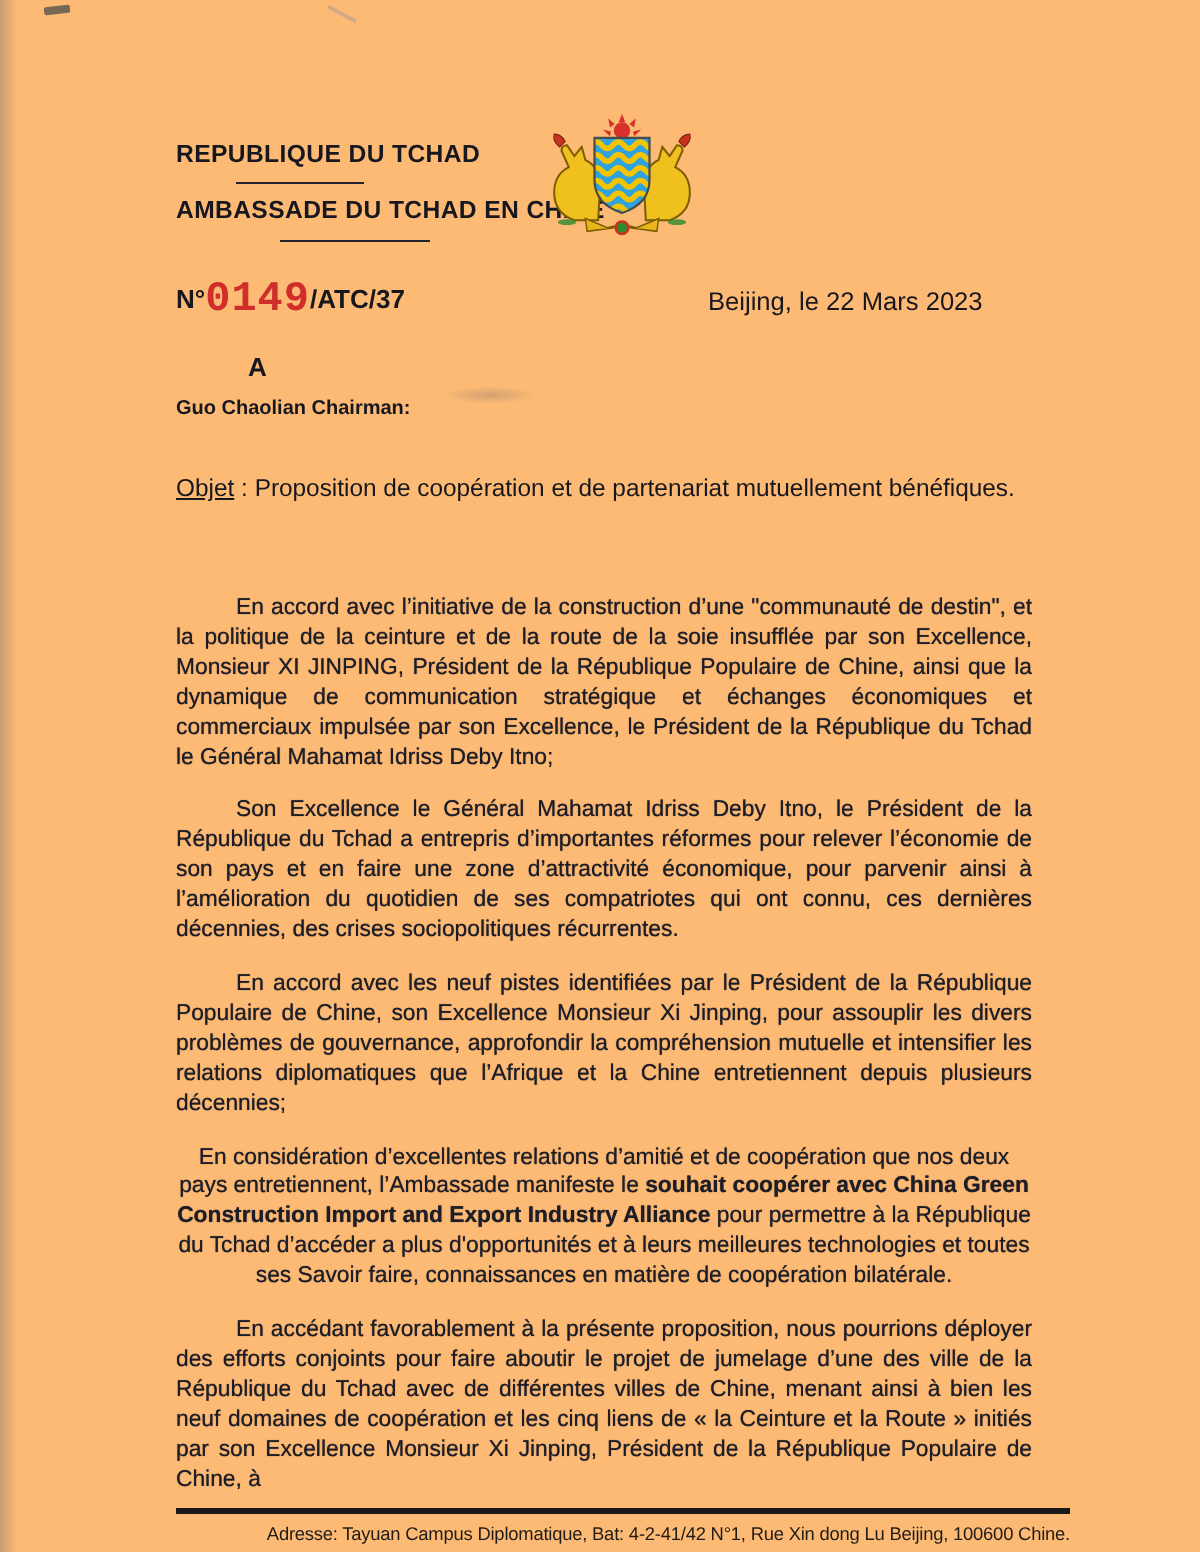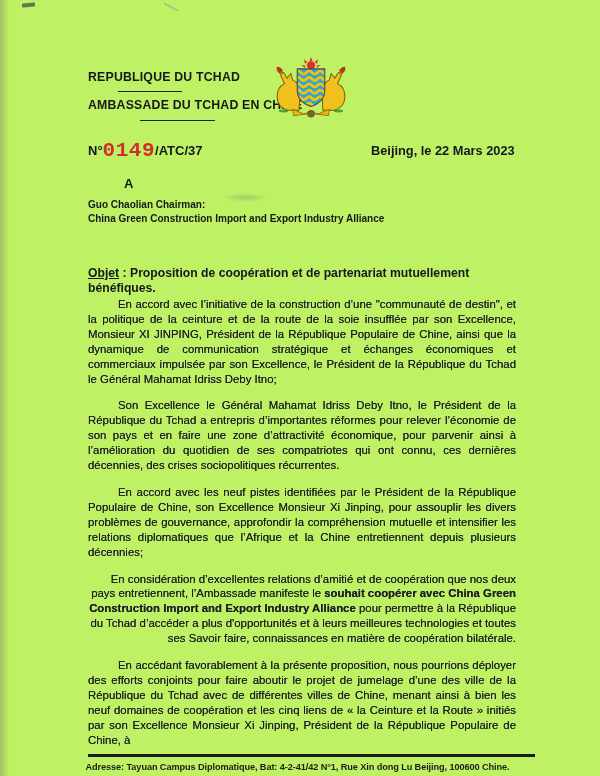--- a/index.html
+++ b/index.html
@@ -1,19 +1,19 @@
 <!DOCTYPE html>
 <html><head>
 <meta charset="utf-8">
 <style>
   html, body { margin:0; padding:0; background:#ffffff; }
   .page {
     position:relative;
     width:600px; height:776px;
-    background:#bef264;
+    background:#fdba74;
     overflow:hidden;
     font-family:"Liberation Sans", sans-serif;
     color:#1d1d27;
   }
   
   .page::before {
     content:""; position:absolute; left:0; top:0; bottom:0; width:9px;
     background:linear-gradient(90deg, rgba(110,110,108,.38), rgba(110,110,108,0));
     pointer-events:none;
   }
@@ -40,43 +40,43 @@
   .rule3 { width:55px; height:0; border-top:1.6px solid #23232b; margin:9px 0 0 26px; }
   .emblem { position:absolute; left:267px; top:57px; }
 
   
   .ref-line { position:absolute; left:88px; top:139px; font-weight:bold; font-size:13px; color:#17171f; }
   .ref-number {
     font-family:Liberation Mono, monospace;
     font-size:21px; font-weight:bold; color:#cf2e2b;
     letter-spacing:.5px; vertical-align:-1px;
   }
-  .date-line { position:absolute; left:371px; top:143px; font-weight:bold; font-size:12.8px; color:#17171f; }
+  .date-line { position:absolute; left:354px; top:143px; font-weight:normal; font-size:12.8px; color:#17171f; }
 
   
   .salutation { position:absolute; left:124px; top:176px; font-weight:bold; font-size:13px; color:#17171f; }
   .addressee { position:absolute; left:88px; top:198px; font-weight:bold; font-size:10px; line-height:13.8px; color:#17171f; }
 
   
-  .subject { position:absolute; left:88px; top:237px; width:432px; font-weight:bold; font-size:12.2px; line-height:15px; color:#17171f;margin-top:29px; }
+  .subject { position:absolute; left:88px; top:237px; width:432px; font-weight:normal; font-size:12.2px; line-height:15px; color:#17171f; }
   .subject .u { text-decoration:underline; }
 
   
   .body { position:absolute; left:88px; top:297px; width:428px;
           font-size:11.4px; line-height:14.9px; color:#1d1d27;
           text-shadow:0 0 .45px rgba(29,29,39,.85); }
   .body p { margin:0 0 12px 0; text-align:justify; text-indent:30px; }
-  .body p.no-indent { text-indent:0; text-align:right; }
+  .body p.no-indent { text-indent:0; text-align:center; }
   .body b { font-weight:bold; }
 
   
   .footer-rule { position:absolute; left:88px; top:754px; width:447px; height:2.6px; background:#191919; }
-  .footer-address { position:absolute; left:74px; top:762px; width:447px;
-                    font-weight:bold; font-size:9.2px; letter-spacing:-.1px;
-                    white-space:nowrap; text-align:center; color:#201c18; }
+  .footer-address { position:absolute; left:88px; top:762px; width:447px;
+                    font-weight:normal; font-size:9.2px; letter-spacing:-.1px;
+                    white-space:nowrap; text-align:right; color:#201c18; }
 </style>
 </head>
 <body>
 
 <div class="page">
 
   <div class="staple"></div>
   <div class="crease"></div>
   <div class="smudge"></div>
 
@@ -132,21 +132,20 @@
 
 
   <div class="ref-line">
     <span>N°</span><span class="ref-number">0149</span><span>/ATC/37</span>
   </div>
   <div class="date-line">Beijing, le 22 Mars 2023</div>
 
   <div class="salutation">A</div>
   <div class="addressee">
     <div>Guo Chaolian Chairman:</div>
-    <div>China Green Construction Import and Export Industry Alliance</div>
   </div>
 
   <div class="subject">
     <span class="u">Objet</span><span> : </span><span>Proposition de coopération et de partenariat mutuellement bénéfiques.</span>
   </div>
 
   <div class="body">
     <p>En accord avec l’initiative de la construction d’une "communauté de destin", et la politique de la ceinture et de la route de la soie insufflée par son Excellence, Monsieur XI JINPING, Président de la République Populaire de Chine, ainsi que la dynamique de communication stratégique et échanges économiques et commerciaux impulsée par son Excellence, le Président de la République du Tchad le Général Mahamat Idriss Deby Itno;</p>
     <p>Son Excellence le Général Mahamat Idriss Deby Itno, le Président de la République du Tchad a entrepris d’importantes réformes pour relever l’économie de son pays et en faire une zone d’attractivité économique, pour parvenir ainsi à l’amélioration du quotidien de ses compatriotes qui ont connu, ces dernières décennies, des crises sociopolitiques récurrentes.</p>
     <p>En accord avec les neuf pistes identifiées par le Président de la République Populaire de Chine, son Excellence Monsieur Xi Jinping, pour assouplir les divers problèmes de gouvernance, approfondir la compréhension mutuelle et intensifier les relations diplomatiques que l’Afrique et la Chine entretiennent depuis plusieurs décennies;</p>

